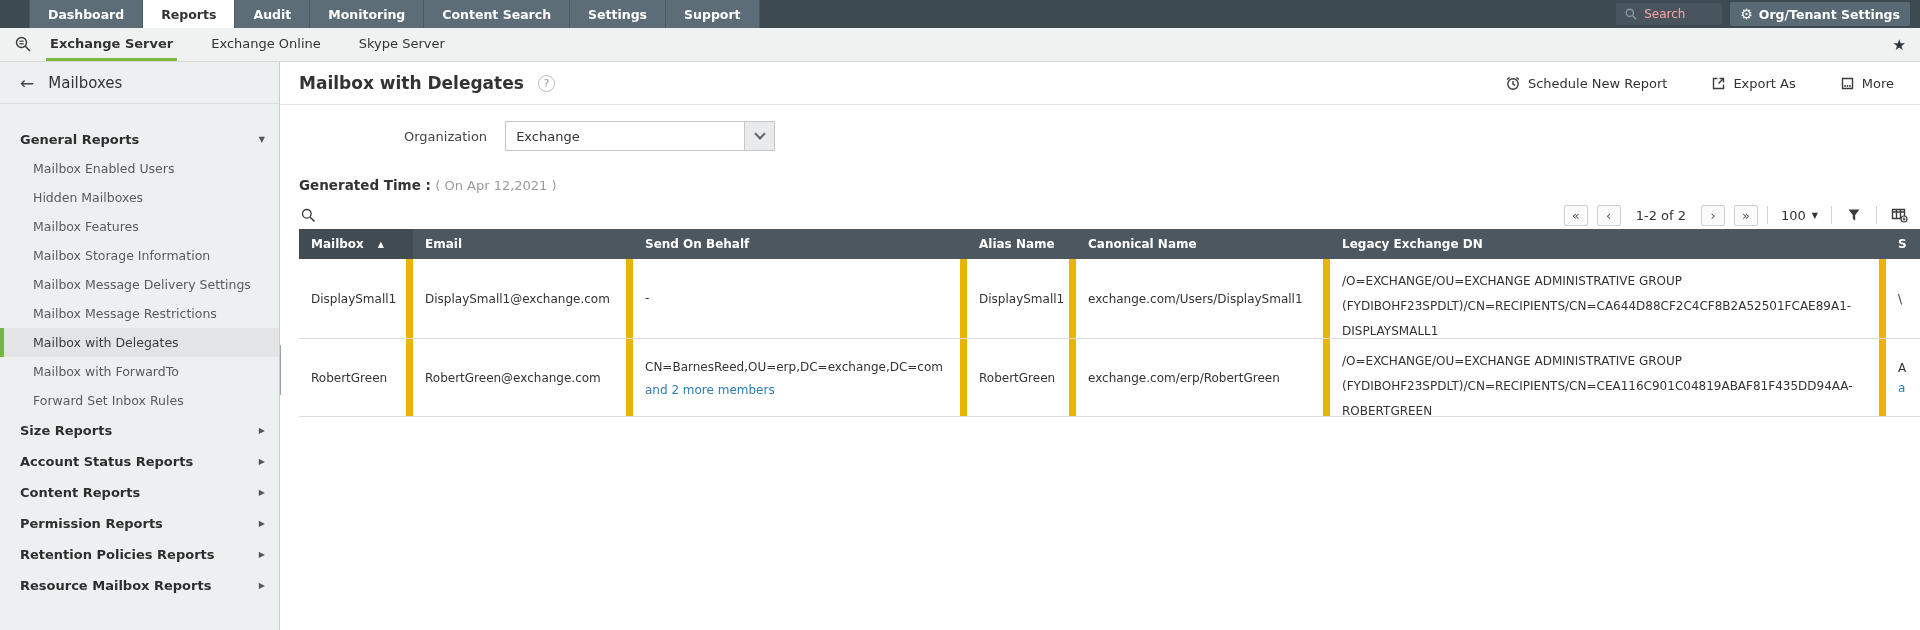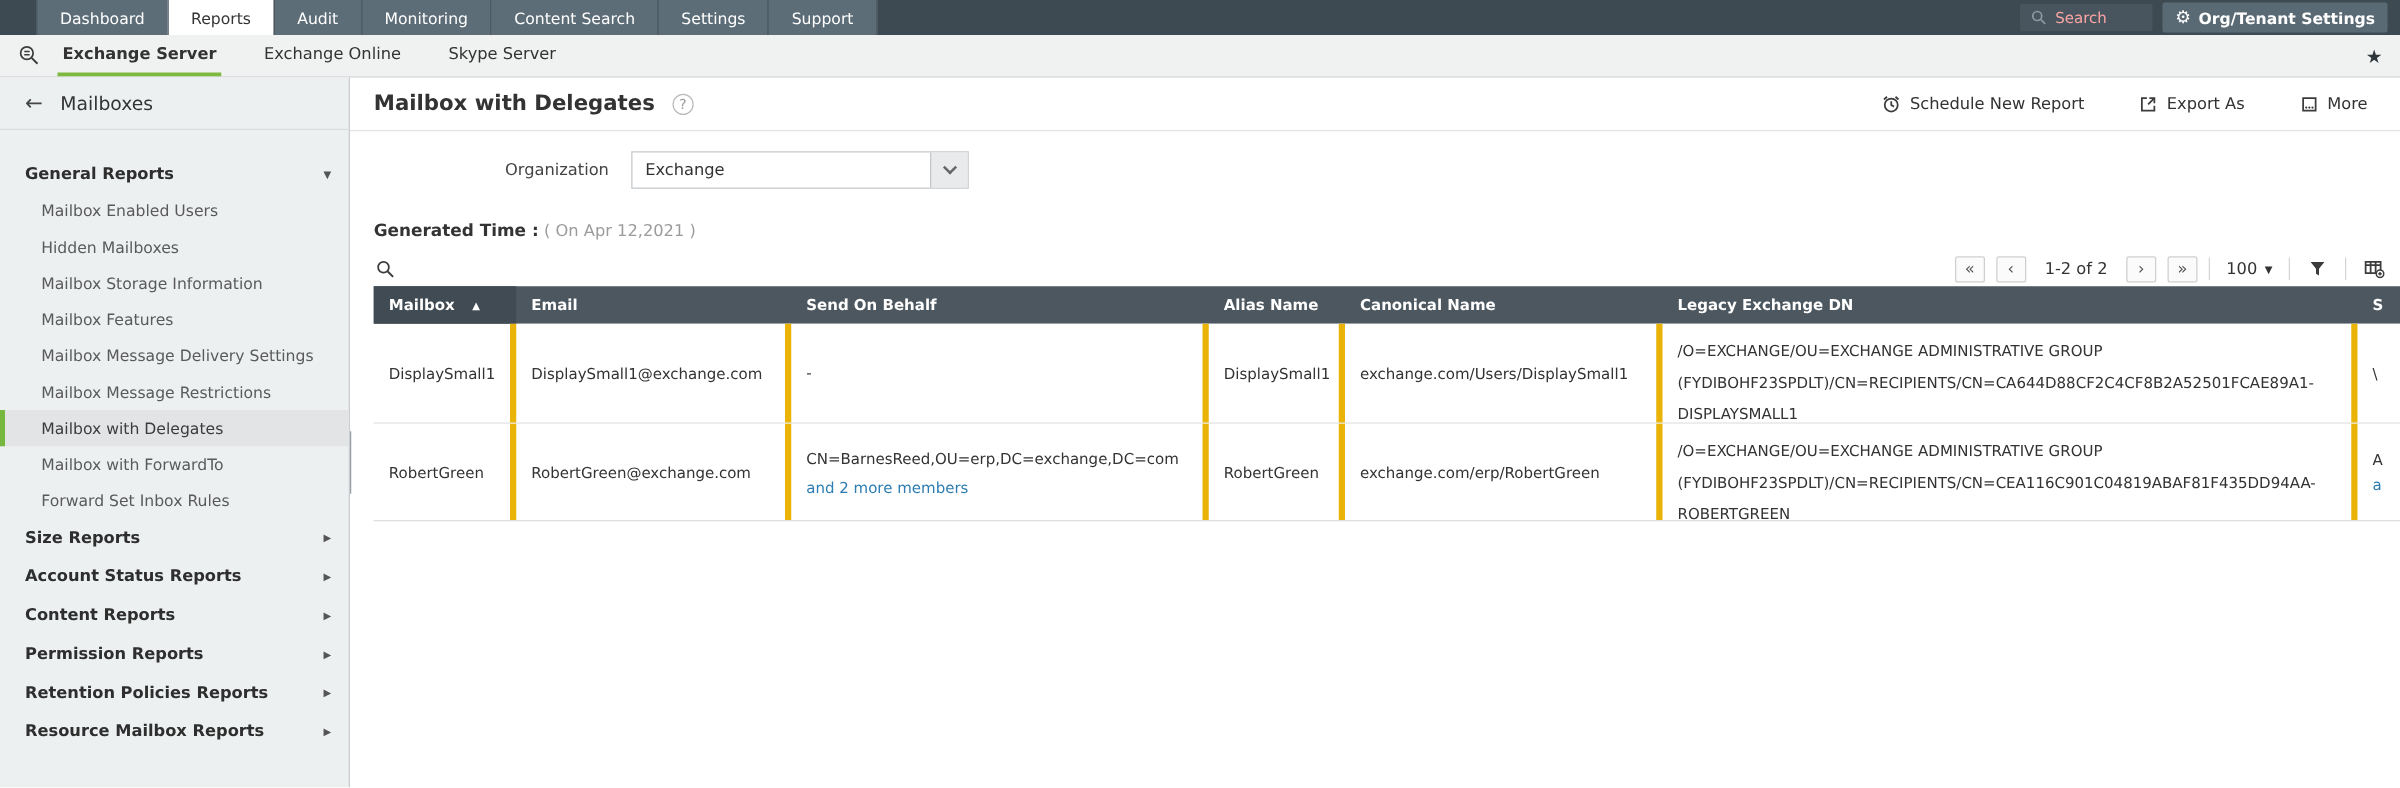--- a/index.html
+++ b/index.html
@@ -3,21 +3,21 @@
 <meta charset="utf-8">
 <style>
   * { margin:0; padding:0; box-sizing:border-box; }
   html,body { width:1920px; height:630px; overflow:hidden; background:#fff;
     font-family:"DejaVu Sans","Liberation Sans",sans-serif; }
 
   
   .topnav { height:28px; background:#3e4a52; display:flex; align-items:stretch; }
   .topnav-tabs { display:flex; margin-left:29px; }
   .topnav-tab { padding:0 18px; display:flex; align-items:center; background:#5d6d77;
-    border-left:1px solid #4c5962; color:#fff; font-size:12.5px; font-weight:normal; cursor:pointer; }
+    border-left:1px solid #4c5962; color:#fff; font-size:12.5px; font-weight:bold; cursor:pointer; }
   .topnav-tab:last-child { border-right:1px solid #4c5962; }
   .topnav-tab.active { background:#fff; color:#333; }
   .topnav-right { margin-left:auto; display:flex; align-items:center; gap:8px; padding-right:10px; }
   .nav-search { width:106px; height:22px; background:#49555e; border-radius:2px; display:flex;
     align-items:center; gap:7px; padding:0 9px; color:#fca5a5; font-size:12px; cursor:pointer; }
   .nav-search svg { flex:0 0 auto; }
   .org-btn { height:24px; background:#5a6a74; border-radius:2px; display:flex; align-items:center;
     gap:6px; padding:0 10px; color:#fff; font-size:12.5px; font-weight:bold; cursor:pointer; }
   .org-btn .gear { font-size:14px; line-height:1; }
 
@@ -89,21 +89,21 @@
 
   
   .grid { width:1700px; }
   .grid-header { display:flex; background:#4d575f; height:30px; }
   .gh-cell { display:flex; align-items:center; padding:0 12px; color:#ffffff; font-size:12px;
     font-weight:bold; cursor:pointer; }
   .gh-cell.sorted { background:#414b53; }
   .gh-cell .sort { margin-left:14px; font-size:8px; }
   .grid-row { display:flex; border-bottom:1px solid #dedede; background:#fff; }
   .g-cell { padding:0 12px; display:flex; flex-direction:column; justify-content:center;
-    font-size:12px; color:#333; border-right:5px solid #eab308; overflow:hidden; }
+    font-size:12px; color:#333; border-right:7px solid #eab308; overflow:hidden; }
   .g-cell.dn { line-height:2.1; display:block; padding-top:10px; overflow-wrap:break-word; word-break:break-word; }
   .row-1 { height:80px; } .row-2 { height:78px; }
   .c-mailbox { width:114px; } .c-email { width:220px; } .c-sob { width:334px; }
   .c-alias { width:109px; } .c-canon { width:254px; } .c-dn { width:556px; }
   .c-cut { width:110px; border-right:none; }
   .link { color:#2d7db3; cursor:pointer; margin-top:6px; }
   .sob-line { line-height:1.6; }
   svg .st { stroke:#3c3c3c; fill:none; stroke-width:1.4; }
 </style>
 </head>
@@ -158,22 +158,22 @@
       <span class="back-arrow">←</span>
       <span>Mailboxes</span>
     </div>
     <div class="side-list">
       <div class="side-cat">
         <span>General Reports</span>
         <span class="chev">▼</span>
       </div>
       <div class="side-item">Mailbox Enabled Users</div>
       <div class="side-item">Hidden Mailboxes</div>
+      <div class="side-item">Mailbox Features</div>
       <div class="side-item">Mailbox Storage Information</div>
-      <div class="side-item">Mailbox Features</div>
       <div class="side-item">Mailbox Message Delivery Settings</div>
       <div class="side-item">Mailbox Message Restrictions</div>
       <div class="side-item selected">Mailbox with Delegates</div>
       <div class="side-item">Mailbox with ForwardTo</div>
       <div class="side-item">Forward Set Inbox Rules</div>
       <div class="side-cat" style="height:31px">
         <span>Size Reports</span>
         <span class="chev">▶</span>
       </div>
       <div class="side-cat" style="height:31px">

